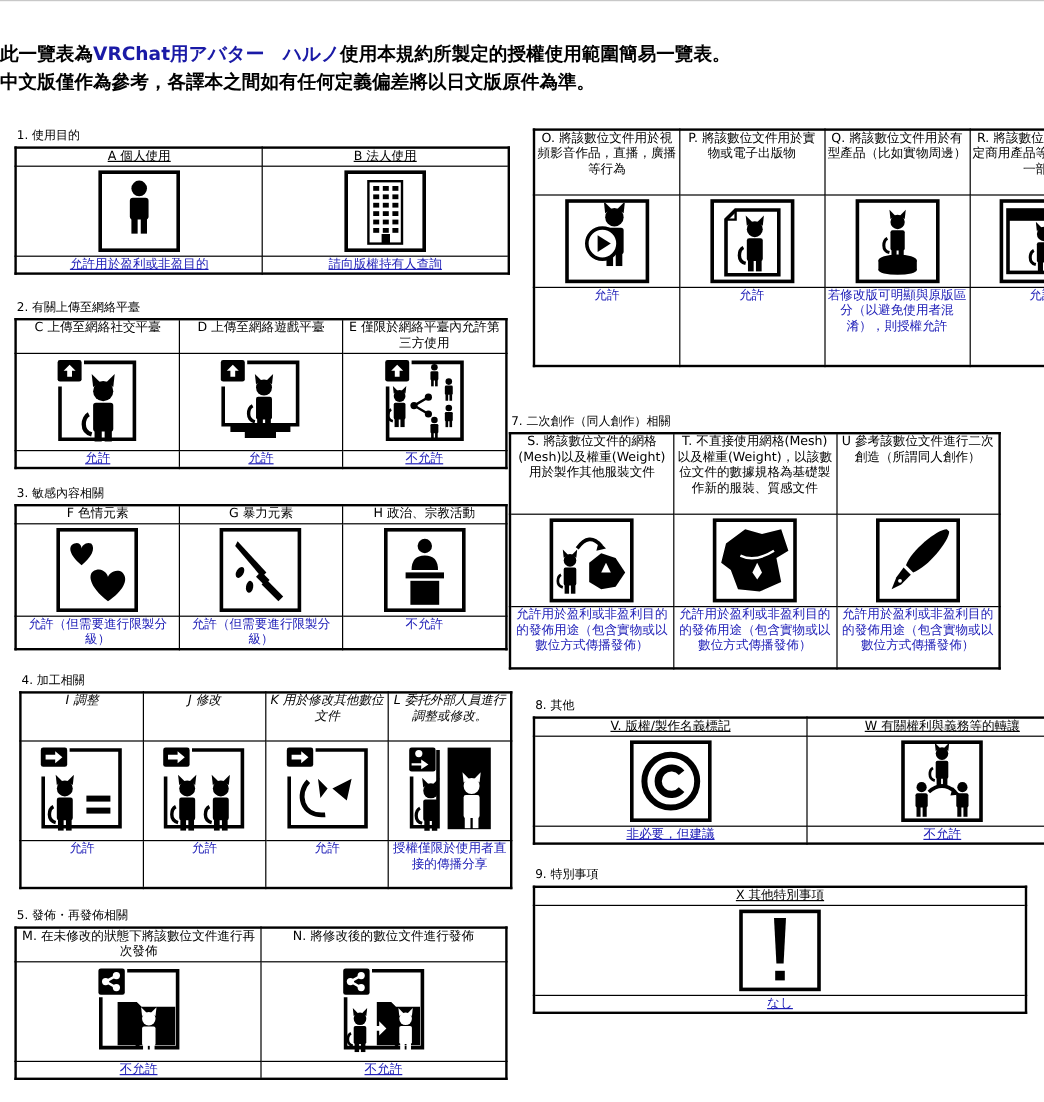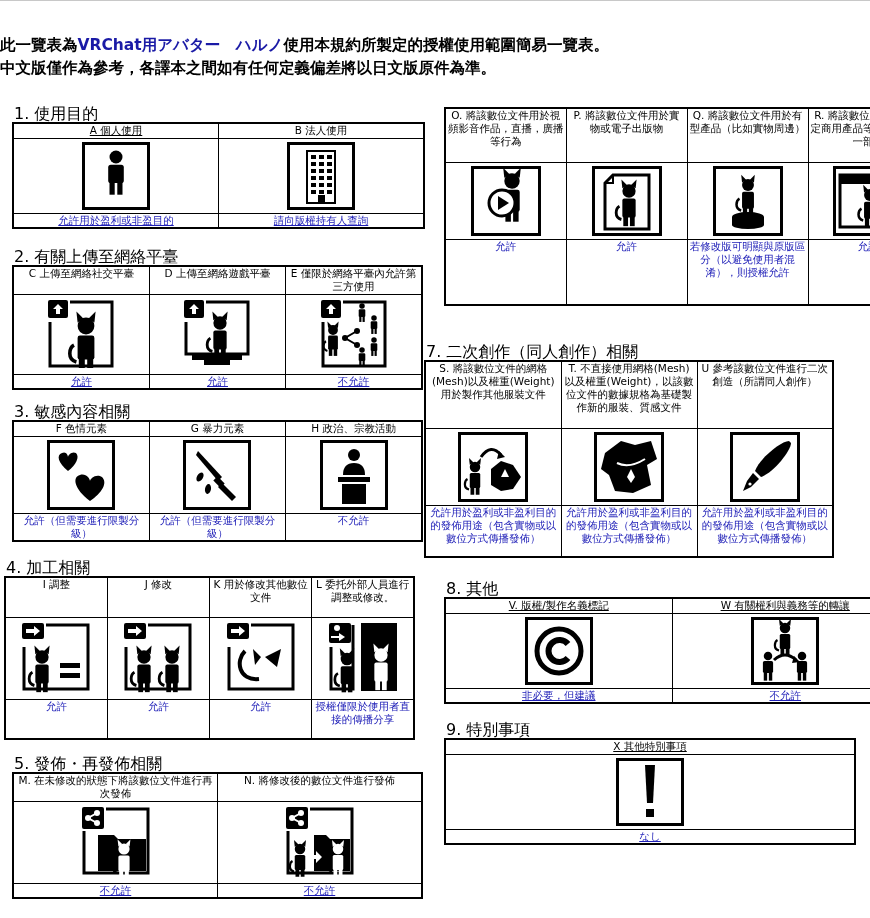--- a/index.html
+++ b/index.html
@@ -1,21 +1,21 @@
 <!DOCTYPE html>
 <html><head>
 <meta charset="utf-8">
 <style>
   html,body{margin:0;padding:0;background:#fff;}
   body{width:870px;height:918px;position:relative;overflow:hidden;font-family:"DejaVu Sans","Liberation Sans",sans-serif;color:#000;}
   .topline{position:absolute;left:0;top:0;width:870px;height:1px;background:#c8c8c8;}
   .title{position:absolute;left:0;top:34px;width:870px;font-weight:bold;font-size:15.5px;line-height:23px;}
   .title .hl{color:#1a1aa6;}
   .sec{position:absolute;}
-  .sec-label{font-size:16px;line-height:14px;height:14px;margin-bottom:1px;padding-left:2px;}
+  .sec-label{font-size:10px;line-height:14px;height:14px;margin-bottom:1px;padding-left:2px;}
   table.grid{border-collapse:collapse;table-layout:fixed;border:2px solid #000;}
   table.grid td{border:1px solid #000;text-align:center;vertical-align:top;padding:0 2px;font-size:10.5px;line-height:13px;}
   td.hdr{}
   td.ico{vertical-align:middle !important;padding:3px 0 !important;}
   td.res{color:#2020b8;}
   td.res.ul span{text-decoration:underline;}
   .iconbox{display:inline-block;border:3px solid #000;background:#fff;position:relative;vertical-align:middle;}
   .iconbox svg{display:block;}
 </style>
 </head>
@@ -62,21 +62,21 @@
     </g>
   </defs>
 </svg>
 
 <div class="sec" style="left:12px;top:107px;">
   <div class="sec-label">1. 使用目的</div>
   <table class="grid" style="width:413px;">
     <tbody>
         <tr style="height:15px;padding-left:40px;">
       <td class="hdr" style="text-decoration:underline;">A 個人使用</td>
-      <td class="hdr" style="">B 法人使用</td>
+      <td class="hdr" style="text-decoration:underline;">B 法人使用</td>
     </tr>
     <tr>
       <td class="ico">
         <span class="iconbox"><svg width="62" height="62" viewBox="0 0 62 62">
                 <g transform="translate(31,12) scale(1.3)">
                   <use href="#person"></use>
                 </g>
               </svg></span>
       </td>
       <td class="ico">
@@ -215,25 +215,25 @@
     </tr>
     <tr>
       <td class="res">允許（但需要進行限製分級）</td>
       <td class="res">允許（但需要進行限製分級）</td>
       <td class="res">不允許</td>
     </tr>
   </tbody>
     </table>
 </div>
 
-<div class="sec" style="left:4px;top:561px;">
+<div class="sec" style="left:16px;top:561px;">
   <div class="sec-label">4. 加工相關</div>
   <table class="grid" style="width:411px;">
     <tbody>
-        <tr style="height:40px;">
+        <tr style="height:40px;font-style:italic;">
       <td class="hdr">I 調整</td>
       <td class="hdr">J 修改</td>
       <td class="hdr">K 用於修改其他數位文件</td>
       <td class="hdr">L 委托外部人員進行調整或修改。</td>
     </tr>
     <tr>
       <td class="ico">
         <span style="display:inline-block"><svg width="72" height="72" viewBox="0 0 72 72">
           <path d="M26 4 H68 V68 H4 V26" fill="none" stroke="#000" stroke-width="3"></path>
           <use href="#arrowbox" x="2" y="2"></use>

